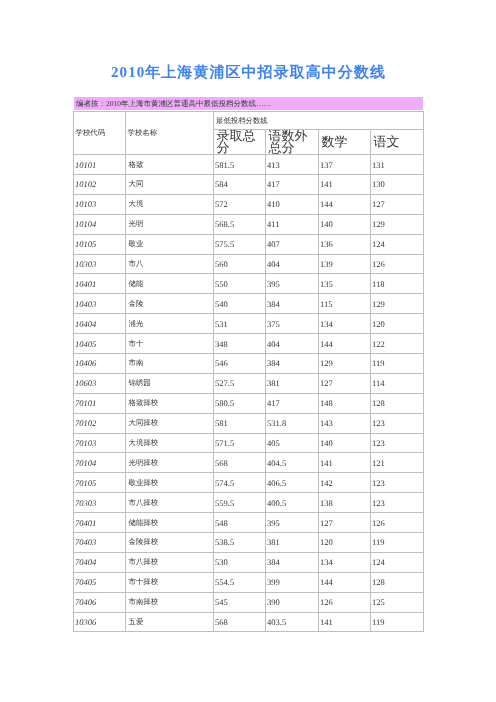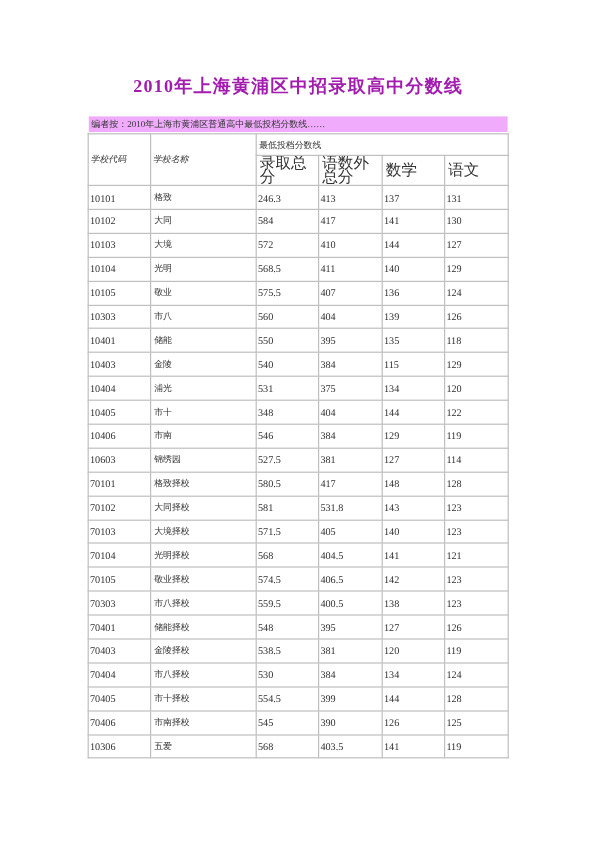--- a/index.html
+++ b/index.html
@@ -5,40 +5,40 @@
 <style>
 html,body{margin:0;padding:0;}
 body{width:496px;height:702px;background:#ffffff;color:#333333;
      font-family:"Liberation Serif",serif;
      -webkit-font-smoothing:antialiased;text-rendering:geometricPrecision;}
 .page{position:relative;width:496px;height:702px;overflow:hidden;background:#ffffff;
       will-change:transform;}
 
 
 .doc-title{position:absolute;left:0;top:66px;width:496px;text-align:center;
-           font-size:15px;line-height:15px;font-weight:bold;color:#a21caf;
+           font-size:15px;line-height:15px;font-weight:bold;color:#3b82f6;
            letter-spacing:1.05px;text-indent:1.05px;
            font-family:"Liberation Serif",serif;white-space:nowrap;}
 
 
 .note-wrap{position:absolute;left:74px;top:97px;width:349px;}
 .note{display:block;background:#f0abfc;font-size:7.5px;color:#333333;
       line-height:13px;height:13px;padding:0 2px;white-space:nowrap;
       box-sizing:border-box;}
 
 
 table.scores{position:absolute;left:73px;top:111px;width:350px;
              border-collapse:collapse;table-layout:fixed;}
 table.scores td,table.scores th{border:1px solid #bfbfbf;font-weight:normal;
              text-align:left;color:#333333;line-height:12px;box-sizing:border-box;
              overflow:hidden;}
-th.h-main{font-size:7.4px;padding:0 1.5px;height:38.5px;vertical-align:middle;font-style:italic;}
+th.h-main{font-size:7.4px;padding:0 1.5px;height:38.5px;vertical-align:middle;}
 th.h-group{font-size:7.4px;padding:0 2px;height:18.1px;vertical-align:middle;}
 th.h-sub{font-size:13px;padding:0 2.5px;height:20.4px;vertical-align:middle;}
-td.c-code{font-size:8.5px;padding:0 1px;height:19.9px;vertical-align:middle;}
+td.c-code{font-size:8.5px;padding:0 1px;height:19.9px;vertical-align:middle;font-style:italic;}
 td.c-name{font-size:7.4px;padding:0 2.5px;height:19.9px;vertical-align:middle;}
 td.c-num{font-size:8.5px;padding:0 1px;height:19.9px;vertical-align:middle;}
 col.col1{width:52px;} col.col2{width:88px;} col.col3{width:52px;}
 col.col4{width:53px;} col.col5{width:52px;} col.col6{width:53px;}
 </style>
 </head>
 <body>
 
 <div class="page">
 
@@ -65,21 +65,21 @@
       </tr>
       <tr>
         <th class="h-sub">录取总分</th>
         <th class="h-sub">语数外总分</th>
         <th class="h-sub">数学</th>
         <th class="h-sub">语文</th>
       </tr>
       <tr class="drow">
         <td class="c-code">10101</td>
         <td class="c-name">格致</td>
-        <td class="c-num">246.3</td>
+        <td class="c-num">581.5</td>
         <td class="c-num">413</td>
         <td class="c-num">137</td>
         <td class="c-num">131</td>
       </tr>
       <tr class="drow">
         <td class="c-code">10102</td>
         <td class="c-name">大同</td>
         <td class="c-num">584</td>
         <td class="c-num">417</td>
         <td class="c-num">141</td>

